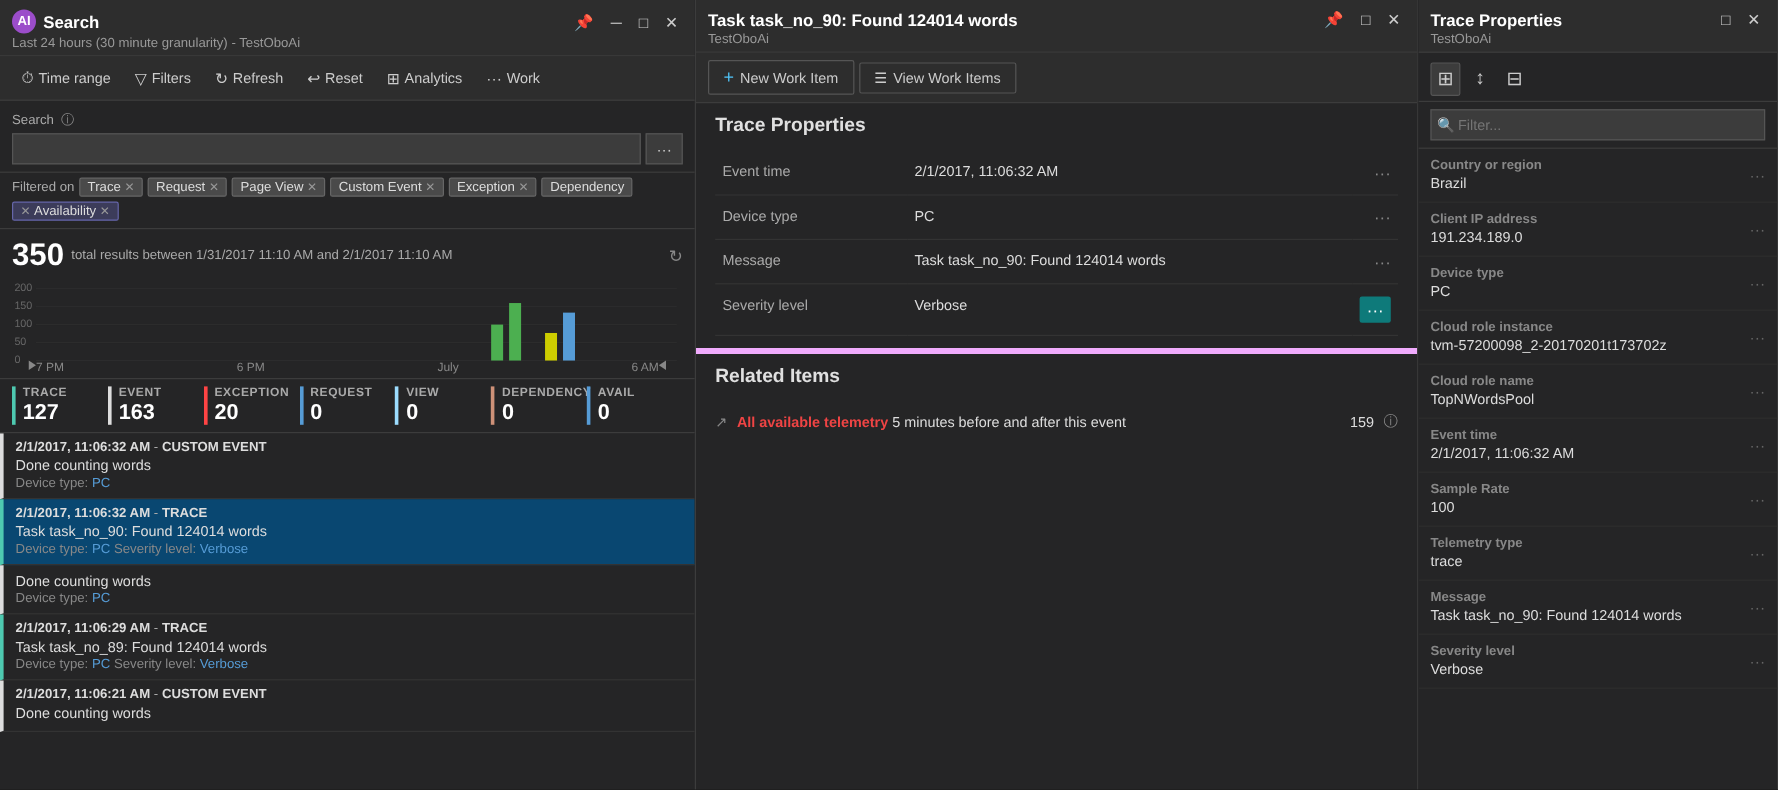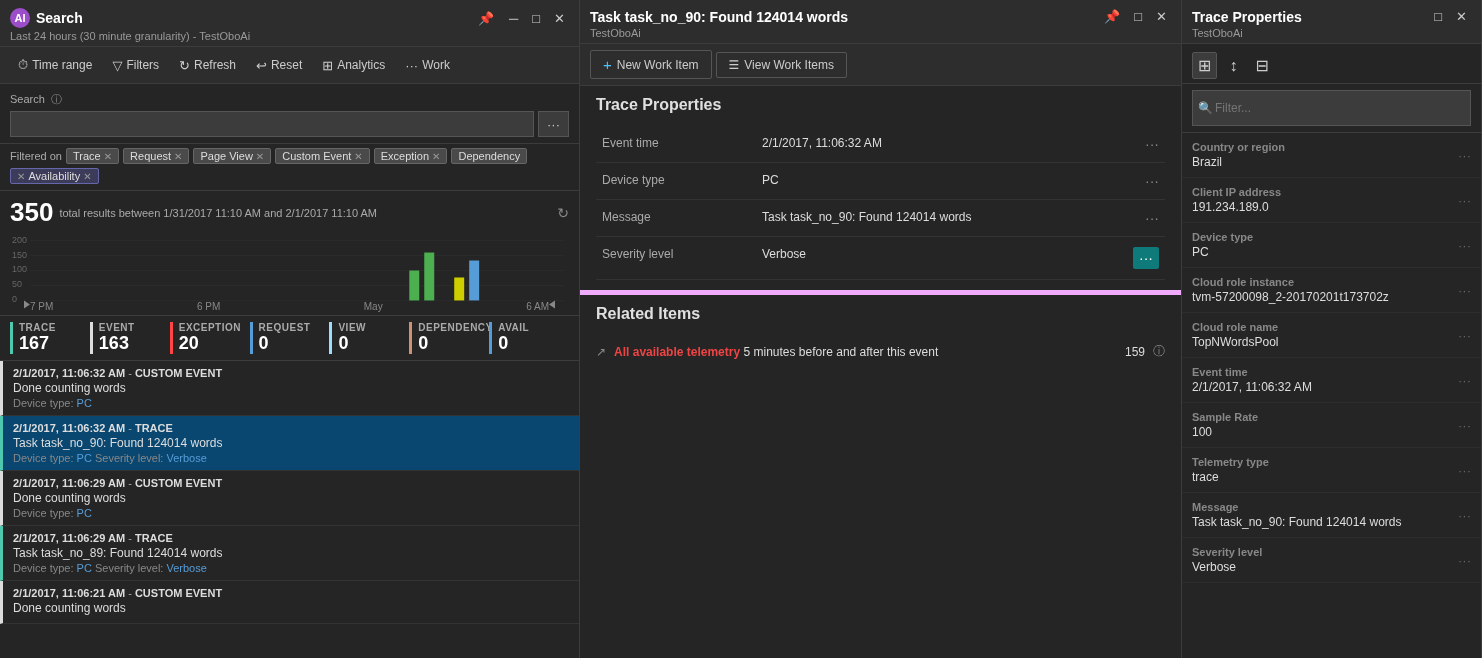--- a/index.html
+++ b/index.html
@@ -325,21 +325,21 @@
       padding: 6px 10px;
       border-bottom: 1px solid #3c3c3c;
     }
     .filter-input {
       width: 100%;
       background: #3c3c3c;
       border: 1px solid #555;
       color: #ccc;
       padding: 4px 6px 4px 22px;
       font-size: 12px;
-      height: 36px;
+      height: 26px;
     }
     .filter-input-wrap {
       position: relative;
     }
     .filter-input-icon {
       position: absolute;
       left: 6px;
       top: 50%;
       transform: translateY(-50%);
       color: #888;
@@ -511,29 +511,29 @@
       <rect x="415" y="20" width="10" height="48" fill="#4caf50"></rect>
       <rect x="445" y="45" width="10" height="23" fill="#cdcd00"></rect>
       <rect x="460" y="28" width="10" height="40" fill="#569cd6"></rect>
 
       <polygon points="20,72 14,68 14,76" fill="#888"></polygon>
       <polygon points="540,72 546,68 546,76" fill="#888"></polygon>
     </svg>
     <div style="display:flex;justify-content:space-between;padding:0 20px;font-size:10px;color:#888;margin-top:-12px;">
       <span>7 PM</span>
       <span>6 PM</span>
-      <span>May</span>
+      <span>July</span>
       <span>6 AM</span>
     </div>
   </div>
 
   <div class="stats-row">
     <div class="stat-item" style="border-left-color:#4ec9b0">
       <span class="stat-label">TRACE</span>
-      <span class="stat-value">167</span>
+      <span class="stat-value">127</span>
     </div>
     <div class="stat-item" style="border-left-color:#ddd">
       <span class="stat-label">EVENT</span>
       <span class="stat-value">163</span>
     </div>
     <div class="stat-item" style="border-left-color:#f44">
       <span class="stat-label">EXCEPTION</span>
       <span class="stat-value">20</span>
     </div>
     <div class="stat-item" style="border-left-color:#569cd6">
@@ -570,23 +570,20 @@
       <div class="result-date">
         <strong>2/1/2017, 11:06:32 AM</strong> - <strong>TRACE</strong>
       </div>
       <div class="result-message">Task task_no_90: Found 124014 words</div>
       <div class="result-meta">
         Device type: <span class="highlight">PC</span> Severity level: <span class="highlight">Verbose</span>
       </div>
     </div>
 
     <div class="result-item event-type">
-      <div class="result-date">
-        <strong>2/1/2017, 11:06:29 AM</strong> - <strong>CUSTOM EVENT</strong>
-      </div>
       <div class="result-message">Done counting words</div>
       <div class="result-meta">
         Device type: <span class="highlight">PC</span>
       </div>
     </div>
 
     <div class="result-item trace-type">
       <div class="result-date">
         <strong>2/1/2017, 11:06:29 AM</strong> - <strong>TRACE</strong>
       </div>

